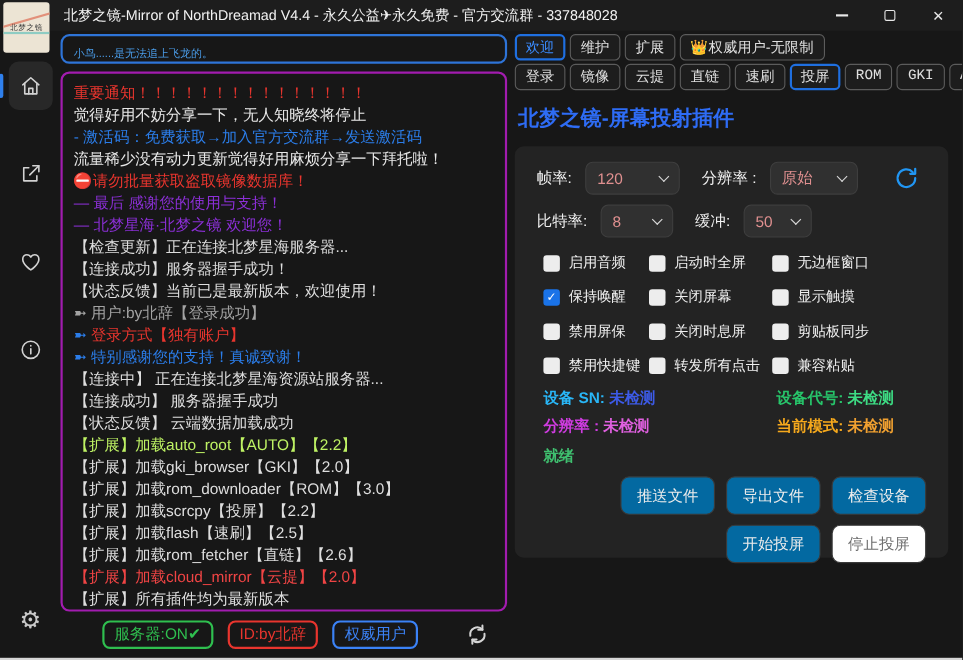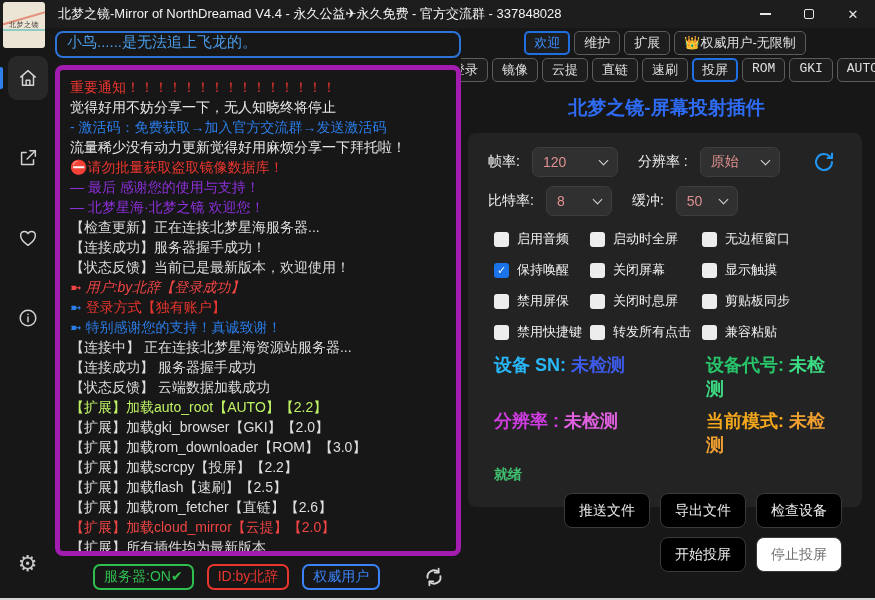--- a/index.html
+++ b/index.html
@@ -31,33 +31,33 @@
   .side-item.active { background:#282828; border-radius:9px; }
   .side-item.active::before { content:""; position:absolute; left:-9px; top:11px; width:4px; height:22px;
                border-radius:3px; background:#2f80ed; }
   .side-item svg { width:22px; height:22px; stroke:#d2d2d2; fill:none; stroke-width:1.6;
                stroke-linecap:round; stroke-linejoin:round; }
   .side-item.settings { margin-top:auto; margin-bottom:12px; }
   .gear-glyph { font-size:22px; color:#c9c9c9; line-height:1; }
 
   
   .left-col { width:406px; flex:0 0 406px; display:flex; flex-direction:column; padding-top:3px; }
-  .quote-box { height:27px; border:2px solid #2e74d8; border-radius:8px; display:flex; align-items:flex-start;
-               padding:0 10px; color:#4a9ce8; font-size:15px; }
-  .log-panel { margin-top:7px; flex:1; border:5px solid #a21caf; border-radius:8px; padding:7px 10px;
+  .quote-box { height:27px; border:2px solid #2e74d8; border-radius:8px; display:flex; align-items:flex-end;
+               padding:0 10px; color:#4a9ce8; font-size:10px; }
+  .log-panel { margin-top:7px; flex:1; border:2px solid #a21caf; border-radius:8px; padding:7px 10px;
                font-size:14px; line-height:20px; overflow:hidden; }
   .log-line { white-space:nowrap; }
   .badge-row { display:flex; align-items:center; margin:8px 0 8px 2px; gap:13px;padding-left:36px; }
   .badge { border:2px solid; border-radius:7px; padding:2px 9px; font-size:14px; background:transparent; cursor:pointer; }
   .refresh-left { margin-left:auto; margin-right:16px; color:#d5d5d5; width:22px; height:22px; cursor:pointer; }
   .refresh-left svg, .refresh-blue svg { width:100%; height:100%; stroke:currentColor; fill:none;
                stroke-width:2; stroke-linecap:round; stroke-linejoin:round; }
 
   
-  .right-col { flex:1; padding:3px 13px 0 7px; display:flex; flex-direction:column; overflow:hidden;align-items:center; }
+  .right-col { flex:1; padding:3px 13px 0 7px; display:flex; flex-direction:column; overflow:hidden; }
   .tabs-row { display:flex; gap:4px; margin-bottom:3px; flex:0 0 auto; }
   .tab { border:1px solid #5c5c5c; border-radius:5px; padding:2px 9px; font-size:13px; color:#e0e0e0;
          background:#1d1d1d; white-space:nowrap; cursor:pointer; }
   .tab.active { border:2px solid #1f6fe0; padding:1px 8px; }
   .tab.mono { font-family:"Liberation Mono","DejaVu Sans Mono",monospace; }
   .panel-title { font-size:19px; font-weight:bold; color:#2e6cf5; margin:10px 0 0 3px; flex:0 0 auto; }
   .card { margin-top:12px; background:#232323; border-radius:8px; padding:14px 20px 14px; height:374px; flex:0 0 auto;
           display:flex; flex-direction:column; }
   .ctl-row { display:flex; align-items:center; margin-bottom:9px; flex:0 0 auto; }
   .lbl { font-size:14px; color:#f2f2f2; }
@@ -68,24 +68,24 @@
           transform:rotate(45deg); margin-left:10px; margin-top:-4px; }
   .w84{width:86px} .w78{width:80px} .w64{width:66px} .w72{width:62px}
   .gap20 { margin-left:20px; }
   .refresh-blue { margin-left:auto; margin-right:6px; color:#2196f3; width:24px; height:24px; cursor:pointer; }
   .cb-grid { display:grid; grid-template-columns:96px 112px auto; row-gap:13px; margin:5px 0 12px 6px; flex:0 0 auto; }
   .cb { display:flex; align-items:center; gap:8px; font-size:13px; color:#f0f0f0; cursor:pointer; }
   .box { width:15px; height:15px; border-radius:3px; background:#ededed; display:flex; align-items:center;
          justify-content:center; font-size:11px; color:#fff; flex:0 0 15px; }
   .box.checked { background:#1a73e8; }
   .status-grid { display:grid; grid-template-columns:212px auto; row-gap:8px; margin-left:6px;
-                 font-size:18px; font-weight:bold; flex:0 0 auto; }
+                 font-size:14px; font-weight:bold; flex:0 0 auto; }
   .ready { margin:9px 0 0 6px; font-size:14px; font-weight:bold; flex:0 0 auto; }
   .btn-row { display:flex; justify-content:flex-end; gap:10px; margin-top:9px; flex:0 0 auto; }
-  .btn { background:#000000; border:1px solid #3a3a3a; border-radius:8px; color:#ececec; font-size:14px;
+  .btn { background:#0369a1; border:1px solid #3a3a3a; border-radius:8px; color:#ececec; font-size:14px;
          width:86px; height:35px; display:flex; align-items:center; justify-content:center; cursor:pointer; padding:0; }
   .btn.disabled { color:#6f6f6f; background:#ffffff; cursor:default; }
 </style>
 </head>
 <body>
 
 <div class="window">
   <div class="logo">
     <span>北梦之镜</span>
   </div>
@@ -145,21 +145,21 @@
           <div class="log-line"><span style="color: rgb(232, 53, 46);">重要通知！！！！！！！！！！！！！！！</span></div>
           <div class="log-line"><span style="color: rgb(232, 232, 232);">觉得好用不妨分享一下，无人知晓终将停止</span></div>
           <div class="log-line"><span style="color: rgb(43, 125, 233);">- 激活码：免费获取→加入官方交流群→发送激活码</span></div>
           <div class="log-line"><span style="color: rgb(232, 232, 232);">流量稀少没有动力更新觉得好用麻烦分享一下拜托啦！</span></div>
           <div class="log-line"><span style="color: rgb(232, 53, 46);">⛔请勿批量获取盗取镜像数据库！</span></div>
           <div class="log-line"><span style="color: rgb(139, 47, 214);">— 最后 感谢您的使用与支持！</span></div>
           <div class="log-line"><span style="color: rgb(139, 47, 214);">— 北梦星海·北梦之镜 欢迎您！</span></div>
           <div class="log-line"><span style="color: rgb(222, 222, 222);">【检查更新】正在连接北梦星海服务器...</span></div>
           <div class="log-line"><span style="color: rgb(222, 222, 222);">【连接成功】服务器握手成功！</span></div>
           <div class="log-line"><span style="color: rgb(222, 222, 222);">【状态反馈】当前已是最新版本，欢迎使用！</span></div>
-          <div class="log-line"><span style="color: #ef4444; font-style: italic;">➼ 用户:by北辞【登录成功】</span></div>
+          <div class="log-line"><span style="color: #a3a3a3;">➼ 用户:by北辞【登录成功】</span></div>
           <div class="log-line"><span style="color: rgb(43, 125, 233);">➼ </span><span style="color: rgb(232, 53, 46);">登录方式【独有账户】</span></div>
           <div class="log-line"><span style="color: rgb(43, 125, 233);">➼ 特别感谢您的支持！真诚致谢！</span></div>
           <div class="log-line"><span style="color: rgb(222, 222, 222);">【连接中】 正在连接北梦星海资源站服务器...</span></div>
           <div class="log-line"><span style="color: rgb(222, 222, 222);">【连接成功】 服务器握手成功</span></div>
           <div class="log-line"><span style="color: rgb(222, 222, 222);">【状态反馈】 云端数据加载成功</span></div>
           <div class="log-line"><span style="color: #bef264;">【扩展】加载auto_root【AUTO】【2.2】</span></div>
           <div class="log-line"><span style="color: rgb(222, 222, 222);">【扩展】加载gki_browser【GKI】【2.0】</span></div>
           <div class="log-line"><span style="color: rgb(222, 222, 222);">【扩展】加载rom_downloader【ROM】【3.0】</span></div>
           <div class="log-line"><span style="color: rgb(222, 222, 222);">【扩展】加载scrcpy【投屏】【2.2】</span></div>
           <div class="log-line"><span style="color: rgb(222, 222, 222);">【扩展】加载flash【速刷】【2.5】</span></div>

